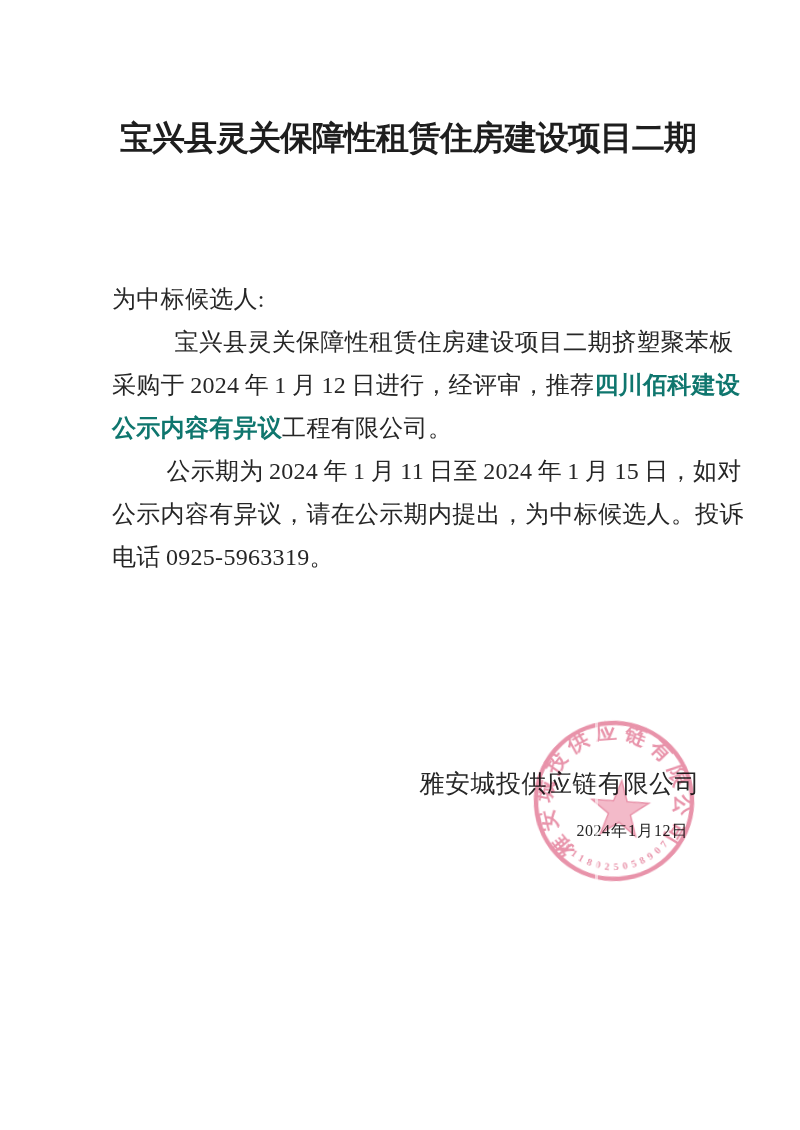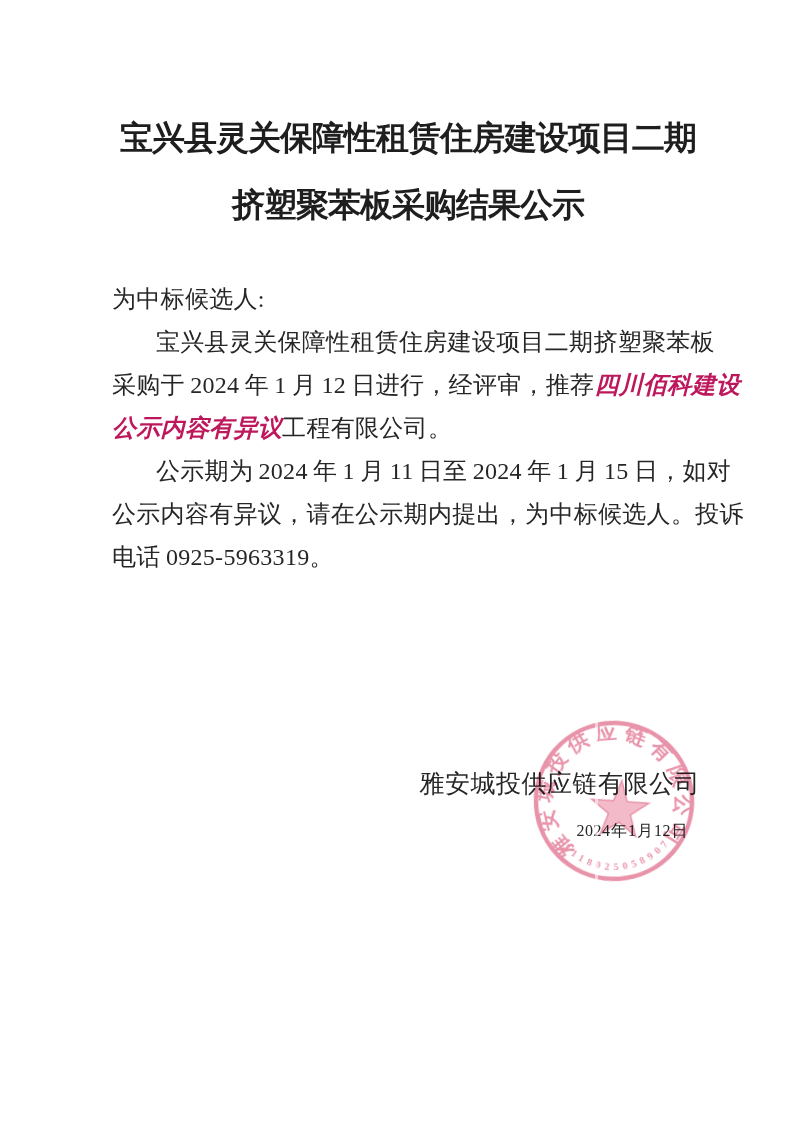--- a/index.html
+++ b/index.html
@@ -23,22 +23,22 @@
     margin-top:28px;
   }
   .title-line.l1{top:90px;}
   .title-line.l2{top:157px;}
   .doc-body{
     position:absolute;top:278px;left:112px;width:640px;
     font-size:24px;line-height:43px;letter-spacing:0.3px;
     word-spacing:-1px;
   }
   .doc-line{white-space:nowrap;}
-  .doc-line.indent{text-indent:44px;}
-  .bold-seg{font-weight:bold;color:#be185d;font-style:italic;}
+  .doc-line.indent{text-indent:44px;text-align:center;}
+  .bold-seg{font-weight:bold;color:#0f766e;}
   .sig-company{
     position:absolute;top:764px;right:100px;
     font-size:25px;letter-spacing:0.5px;line-height:40px;
     white-space:nowrap;z-index:2;
   }
   .sig-date{
     position:absolute;top:812px;right:112px;
     font-size:16px;letter-spacing:0.5px;word-spacing:-4px;line-height:38px;
     white-space:nowrap;z-index:2;
   }
@@ -63,21 +63,20 @@
     background:rgba(255,255,255,0.55);
     z-index:5;pointer-events:none;
   }
 </style>
 </head>
 <body>
 
 <div class="page">
 
   <div class="title-line l1">宝兴县灵关保障性租赁住房建设项目二期</div>
-  <div class="title-line l2">挤塑聚苯板采购结果公示</div>
 
   <div class="doc-body">
     <div class="doc-line">为中标候选人:</div>
     <div class="doc-line indent">宝兴县灵关保障性租赁住房建设项目二期挤塑聚苯板</div>
     <div class="doc-line"><span>采购于 2024 年 1 月 12 日进行，经评审，推荐</span><span class="bold-seg">四川佰科建设</span></div>
     <div class="doc-line"><span class="bold-seg">公示内容有异议</span><span>工程有限公司。</span></div>
     <div class="doc-line indent">公示期为 2024 年 1 月 11 日至 2024 年 1 月 15 日，如对</div>
     <div class="doc-line">公示内容有异议，请在公示期内提出，为中标候选人。投诉</div>
     <div class="doc-line">电话 0925-5963319。</div>
   </div>

